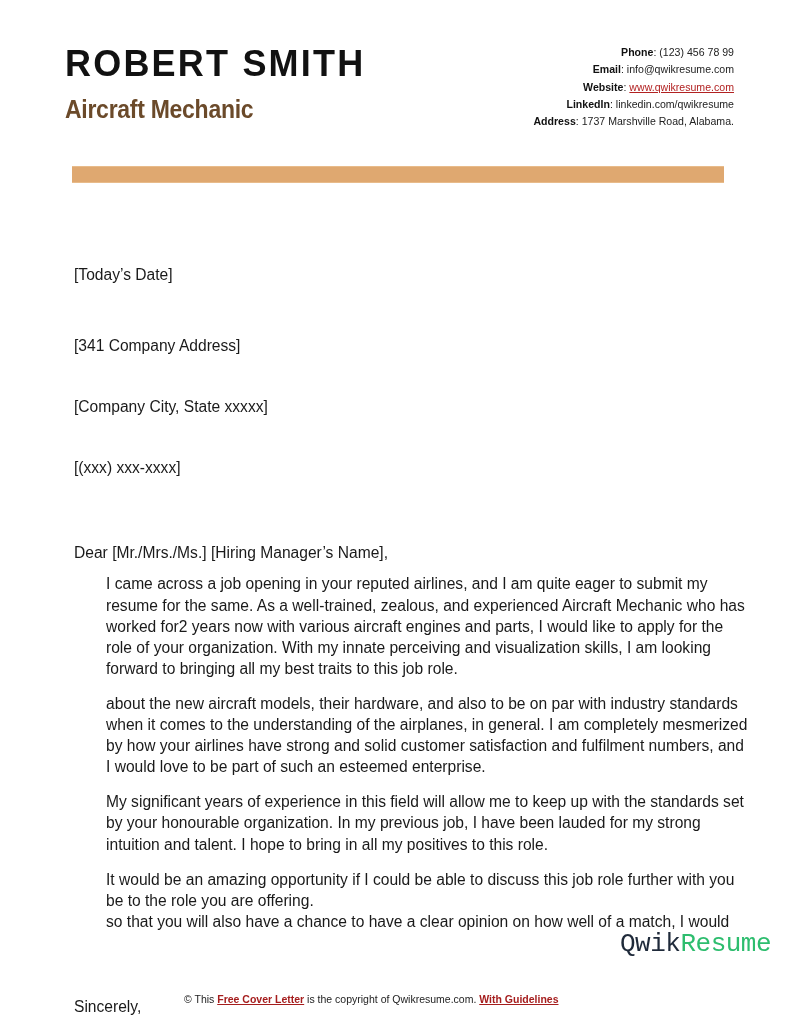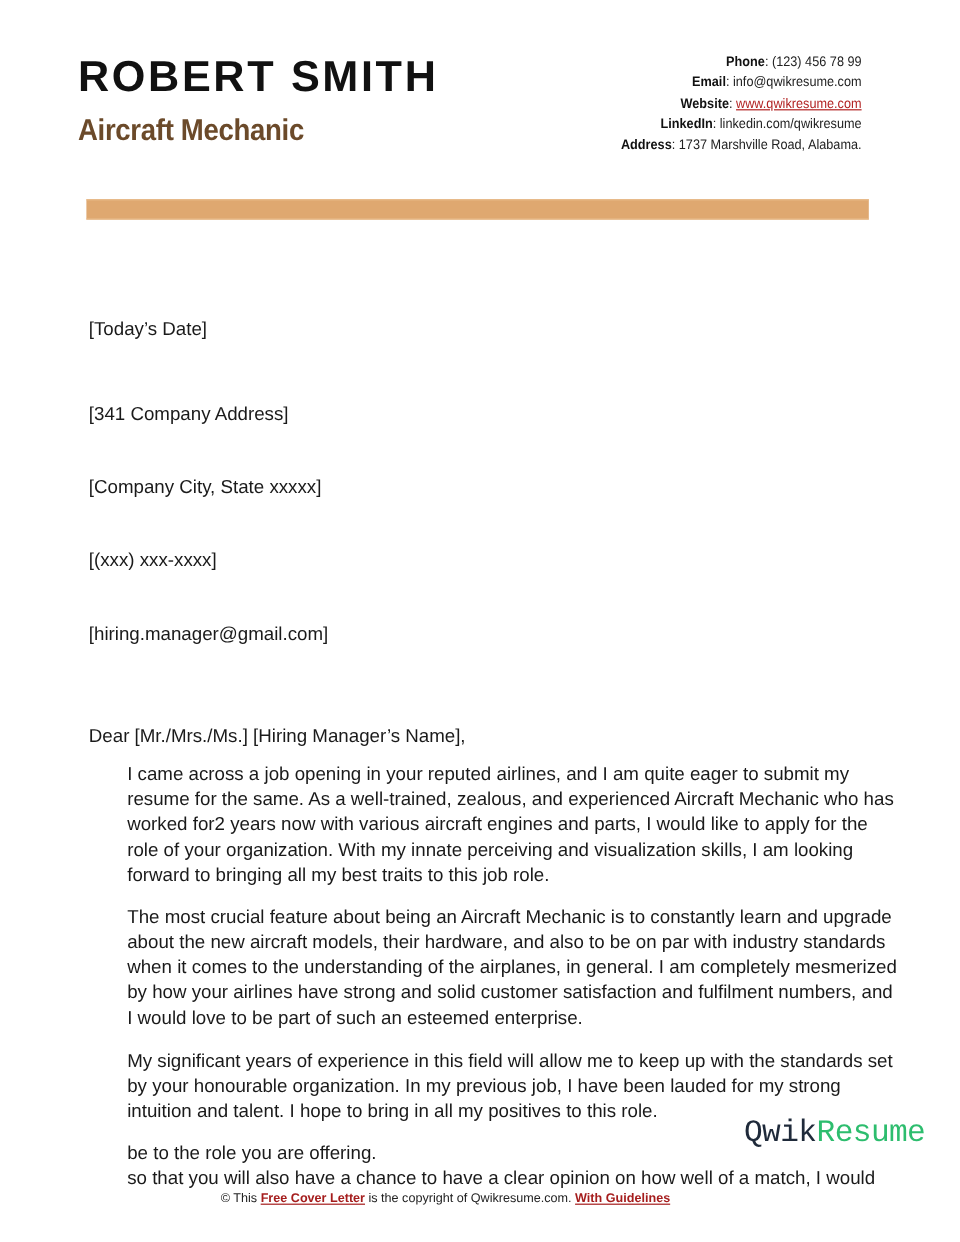--- a/index.html
+++ b/index.html
@@ -16,21 +16,21 @@
       font-weight: bold; font-size: 36px; letter-spacing: 2.2px;
       color: #111111; line-height: 44px;
     }
     .job-title {
       position: absolute; left: 65px; top: 94px;
       font-weight: bold; font-size: 25px; line-height: 30px;
       color: #6b4a2a; letter-spacing: -0.3px;
       transform: scaleX(0.92); transform-origin: left;
     }
     .contact {
-      position: absolute; right: 82px; top: 44px;
+      position: absolute; right: 66px; top: 44px;
       text-align: right; font-size: 11.5px; line-height: 17.3px; color: #222;
     }
     .contact .row { white-space: nowrap; transform: scaleX(0.92); transform-origin: right; }
     .contact .lbl { font-weight: bold; color: #111; }
     .contact a { color: #b22222; text-decoration: underline; }
     .bar {
       position: absolute; left: 72px; top: 166px; width: 652px; height: 17px;
       background: #dfa870;
       border-top: 1px solid #e8bb8a; border-bottom: 1px solid #e8bb8a;
     }
@@ -85,49 +85,48 @@
 
 <div class="bar"></div>
 
 <div class="letter">
   <span class="line">[Today’s Date]</span>
   <div class="gap-s"></div>
   <div>
     <span class="line">[341 Company Address]</span>
     <span class="line">[Company City, State xxxxx]</span>
     <span class="line">[(xxx) xxx-xxxx]</span>
-    <span class="line">[hiring.manager@gmail.com]</span>
   </div>
   <div class="gap-m"></div>
   <span class="line">Dear [Mr./Mrs./Ms.] [Hiring Manager’s Name],</span>
   <div class="gap-s"></div>
 
   <p class="body-p">
     <span class="ln">I came across a job opening in your reputed airlines, and I am quite eager to submit my</span>
     <span class="ln">resume for the same. As a well-trained, zealous, and experienced Aircraft Mechanic who has</span>
     <span class="ln">worked for2 years now with various aircraft engines and parts, I would like to apply for the</span>
     <span class="ln">role of your organization. With my innate perceiving and visualization skills, I am looking</span>
     <span class="ln">forward to bringing all my best traits to this job role.</span>
   </p>
   <div class="gap-p"></div>
   <p class="body-p">
-    <span class="ln">The most crucial feature about being an Aircraft Mechanic is to constantly learn and upgrade</span>
     <span class="ln">about the new aircraft models, their hardware, and also to be on par with industry standards</span>
     <span class="ln">when it comes to the understanding of the airplanes, in general. I am completely mesmerized</span>
     <span class="ln">by how your airlines have strong and solid customer satisfaction and fulfilment numbers, and</span>
     <span class="ln">I would love to be part of such an esteemed enterprise.</span>
   </p>
   <div class="gap-p"></div>
   <p class="body-p">
     <span class="ln">My significant years of experience in this field will allow me to keep up with the standards set</span>
     <span class="ln">by your honourable organization. In my previous job, I have been lauded for my strong</span>
     <span class="ln">intuition and talent. I hope to bring in all my positives to this role.</span>
   </p>
   <div class="gap-p"></div>
   <p class="body-p">
+    <span class="ln">It would be an amazing opportunity if I could be able to discuss this job role further with you</span>
     <span class="ln">be to the role you are offering.</span>
     <span class="ln">so that you will also have a chance to have a clear opinion on how well of a match, I would</span>
   </p>
   <div class="gap-m"></div>
   <span class="line">Sincerely,</span>
   <span class="line">[Your Name]</span>
 </div>
 
 <div class="footer">
   <span>© This </span><a href="#">Free Cover Letter</a><span> is the copyright of Qwikresume.com. </span><a href="#">With Guidelines</a>

